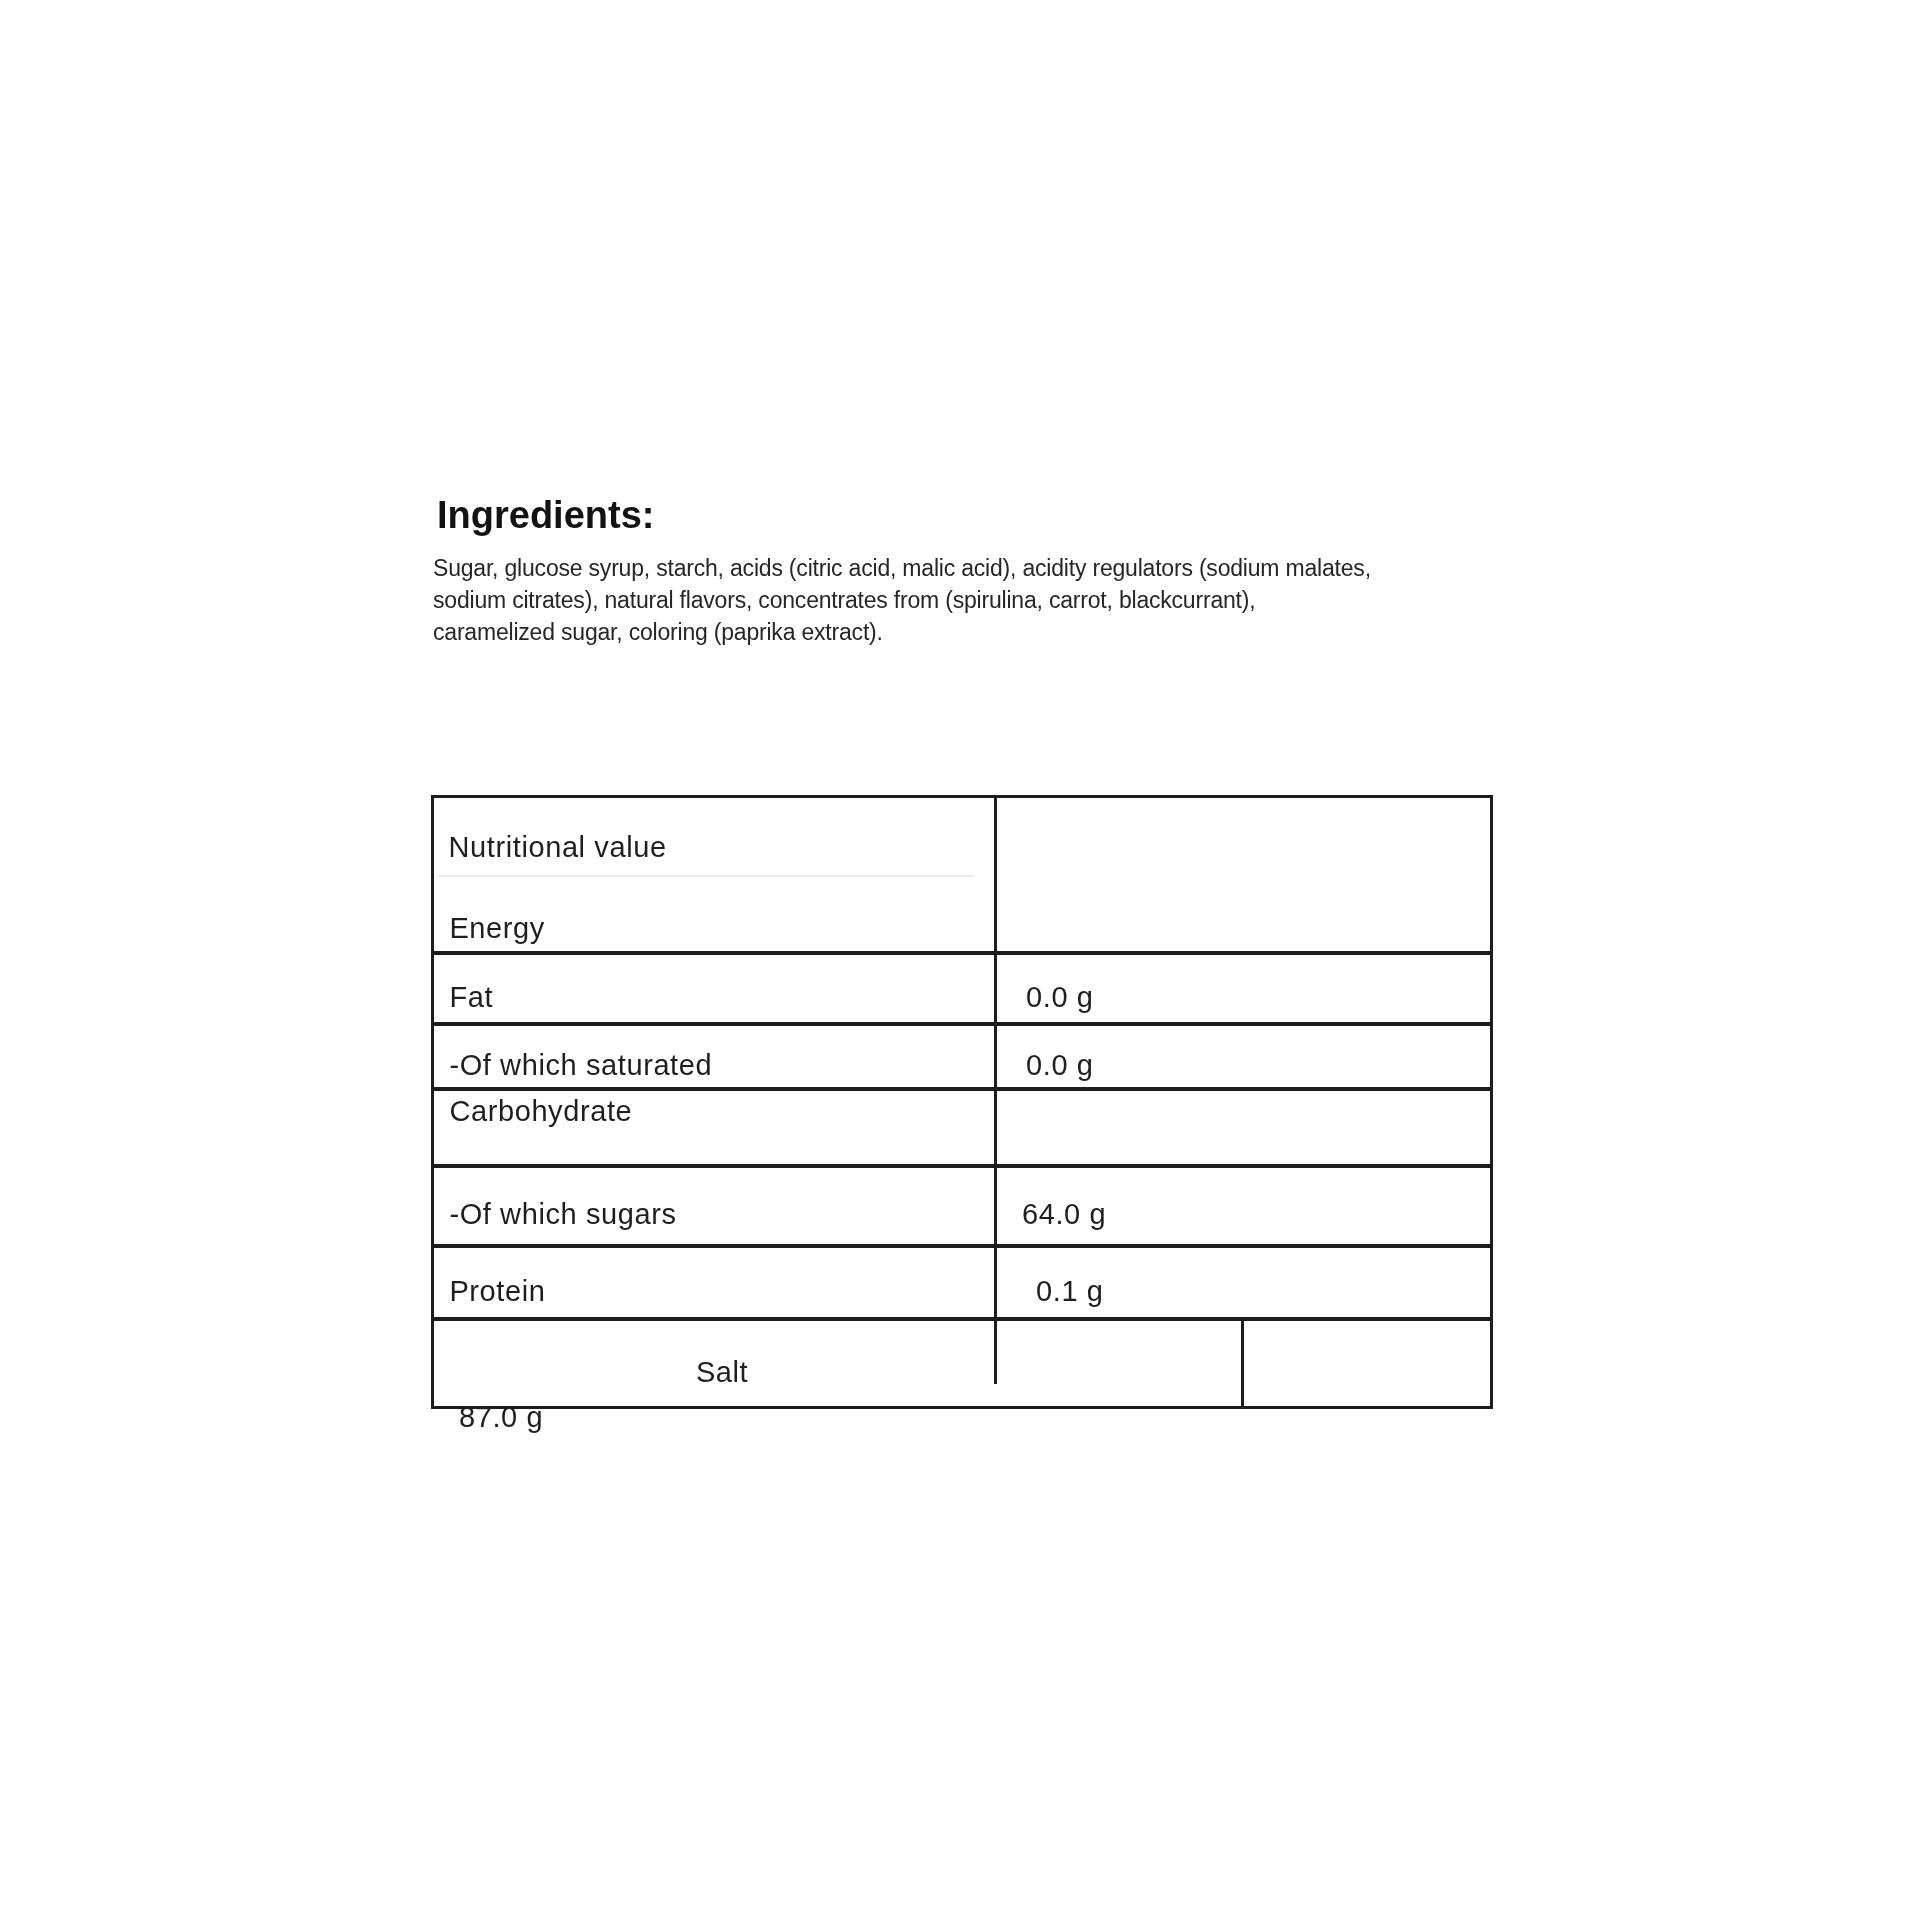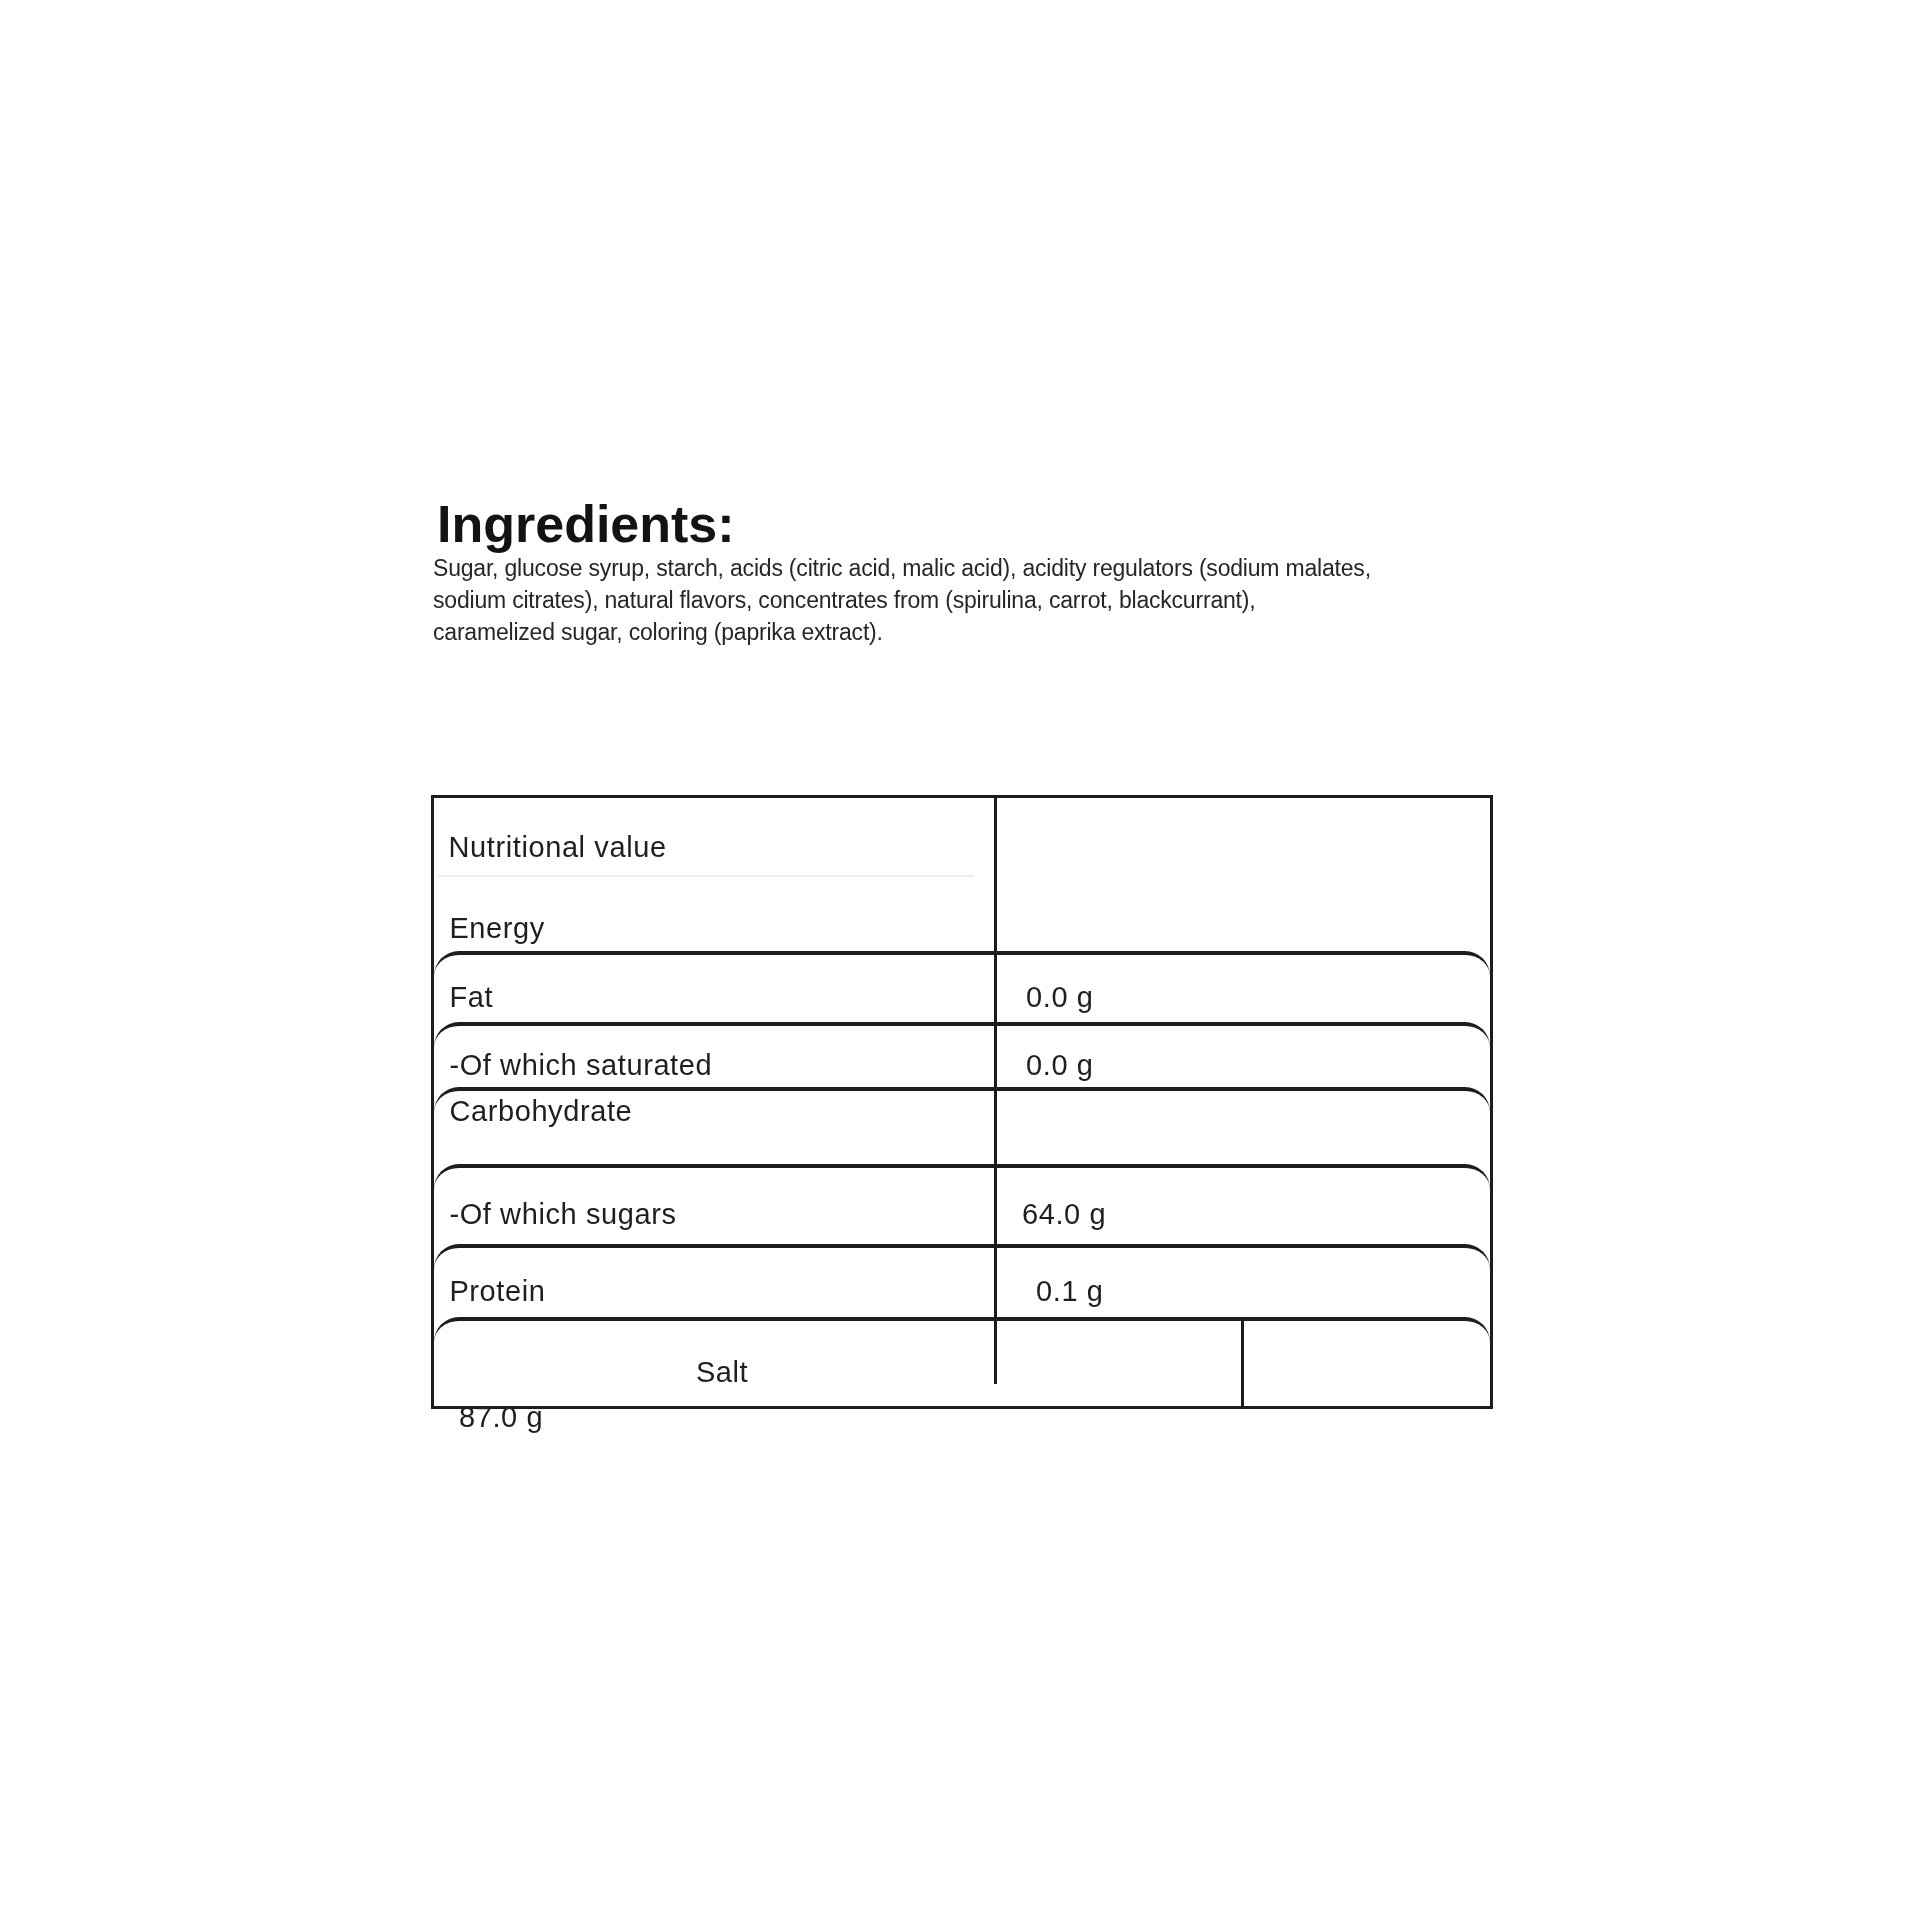--- a/index.html
+++ b/index.html
@@ -14,21 +14,21 @@
     font-family: "Liberation Sans", sans-serif;
     color: #1f1f1f;
     overflow: hidden;
   }
 
   
   .ingredients-heading {
     position: absolute;
     left: 437px;
     top: 494px;
-    font-size: 52px;
+    font-size: 38px;
     font-weight: 700;
     color: #131313;
     letter-spacing: 0px;
     white-space: nowrap;
   }
   .ingredients-paragraph {
     position: absolute;
     left: 433px;
     top: 552px;
     font-size: 23px;
@@ -50,21 +50,20 @@
     border: 3.9px solid #1d1d1d;
     background: #ffffff;
     font-size: 29px;
     letter-spacing: 0.6px;
     color: #1f1f1f;
   }
   .nt-row {
     display: flex;
     align-items: stretch;
     box-sizing: border-box;
-    border-radius: 25px;
   }
   .nt-row + .nt-row {
     border-top: 4.8px solid #1d1d1d;
     justify-content: center;
   }
   .nt-cell-left {
     width: 563px;
     flex: 0 0 563px;
     box-sizing: border-box;
     border-right: 3.9px solid #1d1d1d;

